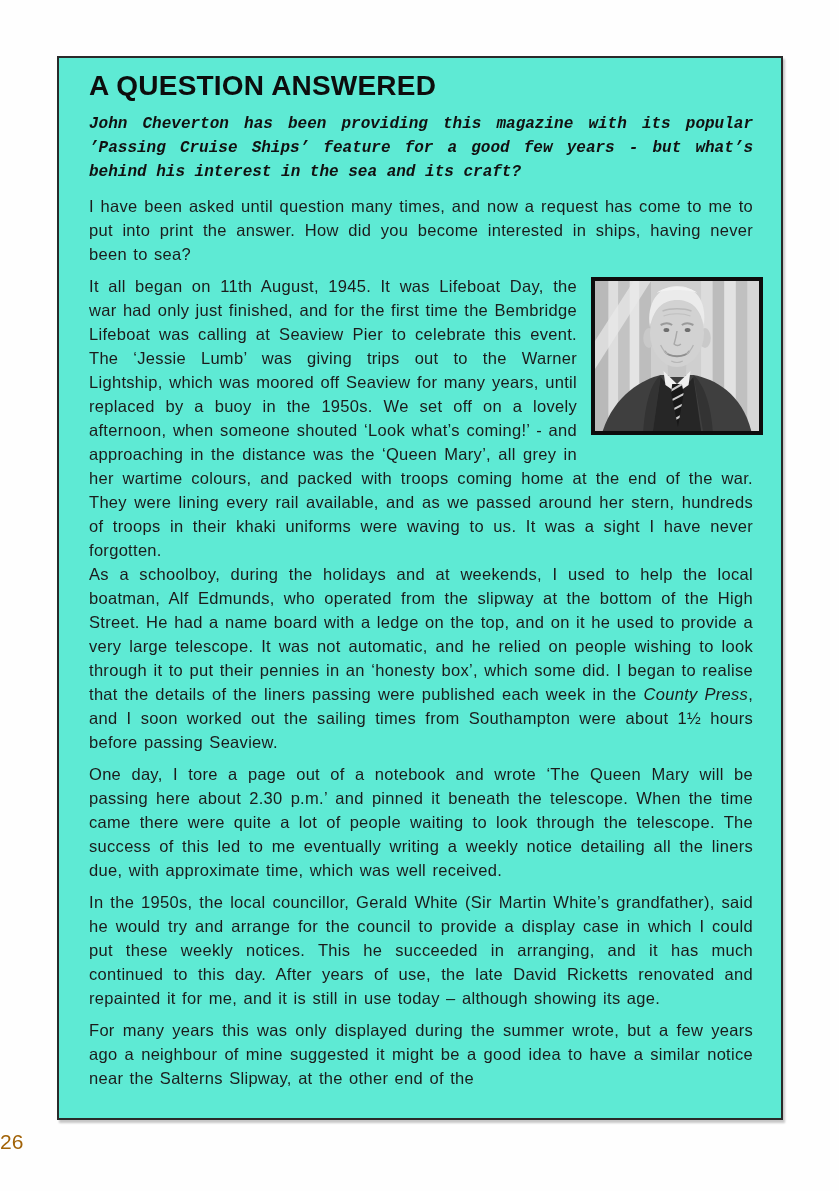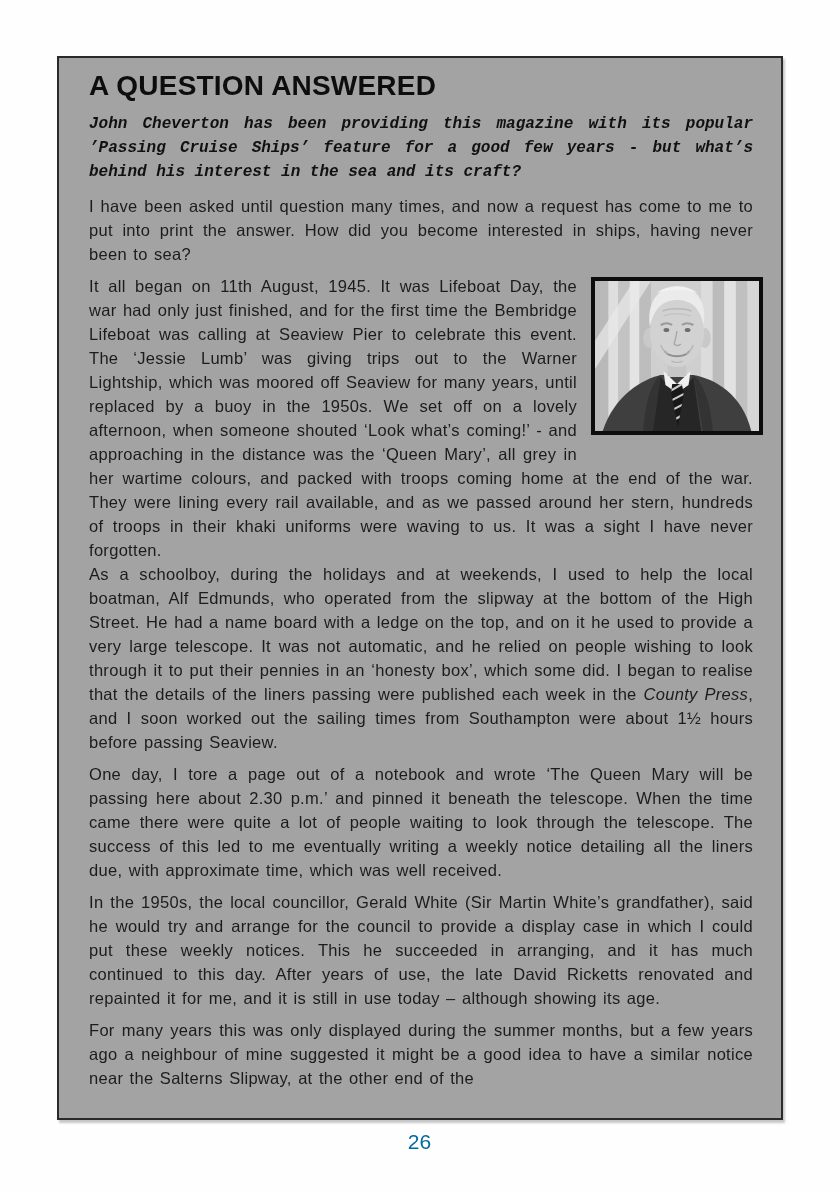--- a/index.html
+++ b/index.html
@@ -10,21 +10,21 @@
     color: #1c1c1c;
   }
   .page { position: relative; width: 839px; height: 1191px; background: #fefefe; }
 
   .article-box {
     position: absolute; left: 57px; top: 56px;
     width: 726px; height: 1064px;
     box-sizing: border-box;
     border: 2px solid #2a2a2a;
     box-shadow: 2px 3px 2px rgba(0,0,0,0.22);
-    background: #a3a3a3;
+    background: #5eead4;
     padding: 8px 28px 20px 30px;
     overflow: hidden;
   }
 
   .article-title {
     margin: 4px 0 10px 0;
     font-size: 28px;
     font-weight: bold;
     letter-spacing: 0.2px;
     color: #0d0d0d;
@@ -58,23 +58,23 @@
     border: 4px solid #0d0d0d;
     margin: 3px -10px 8px 14px;
     background: #cfcfcf;
     display: block;
   }
   .photo-frame svg { display: block; width: 100%; height: 100%; }
 
   .page-number {
     position: absolute;
     left: 0; right: 0; top: 1130px;
-    text-align: center;
+    text-align: left;
     font-size: 21px;
-    color: #0369a1;
+    color: #a16207;
   }
 </style>
 </head>
 <body>
 
 <div class="page">
   <div class="article-box">
 
     <h1 class="article-title">A QUESTION ANSWERED</h1>
 
@@ -135,18 +135,18 @@
       </span>
       <span>It all began on 11th August, 1945. It was Lifeboat Day, the war had only just finished, and for the first time the Bembridge Lifeboat was calling at Seaview Pier to celebrate this event. The ‘Jessie Lumb’ was giving trips out to the Warner Lightship, which was moored off Seaview for many years, until replaced by a buoy in the 1950s. We set off on a lovely afternoon, when someone shouted ‘Look what’s coming!’ - and approaching in the distance was the ‘Queen Mary’, all grey in her wartime colours, and packed with troops coming home at the end of the war. They were lining every rail available, and as we passed around her stern, hundreds of troops in their khaki uniforms were waving to us. It was a sight I have never forgotten.</span>
     </div>
 
     <p class="body-para"><span>As a schoolboy, during the holidays and at weekends, I used to help the local boatman, Alf Edmunds, who operated from the slipway at the bottom of the High Street. He had a name board with a ledge on the top, and on it he used to provide a very large telescope. It was not automatic, and he relied on people wishing to look through it to put their pennies in an ‘honesty box’, which some did. I began to realise that the details of the liners passing were published each week in the </span><i>County Press</i><span>, and I soon worked out the sailing times from Southampton were about 1½ hours before passing Seaview.</span></p>
 
     <p class="body-para">One day, I tore a page out of a notebook and wrote ‘The Queen Mary will be passing here about 2.30 p.m.’ and pinned it beneath the telescope. When the time came there were quite a lot of people waiting to look through the telescope. The success of this led to me eventually writing a weekly notice detailing all the liners due, with approximate time, which was well received.</p>
 
     <p class="body-para">In the 1950s, the local councillor, Gerald White (Sir Martin White’s grandfather), said he would try and arrange for the council to provide a display case in which I could put these weekly notices. This he succeeded in arranging, and it has much continued to this day. After years of use, the late David Ricketts renovated and repainted it for me, and it is still in use today – although showing its age.</p>
 
-    <p class="body-para">For many years this was only displayed during the summer months, but a few years ago a neighbour of mine suggested it might be a good idea to have a similar notice near the Salterns Slipway, at the other end of the</p>
+    <p class="body-para">For many years this was only displayed during the summer wrote, but a few years ago a neighbour of mine suggested it might be a good idea to have a similar notice near the Salterns Slipway, at the other end of the</p>
 
   </div>
 
   <div class="page-number">26</div>
 </div>
 
 </body></html>

